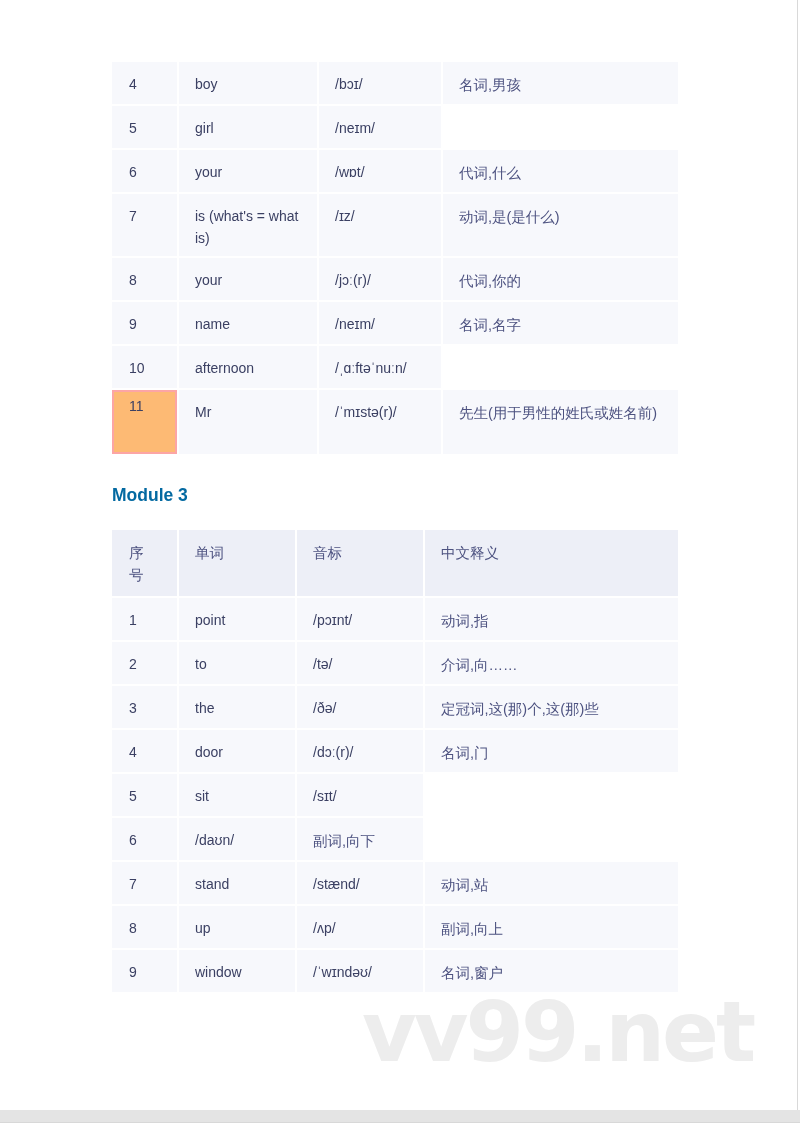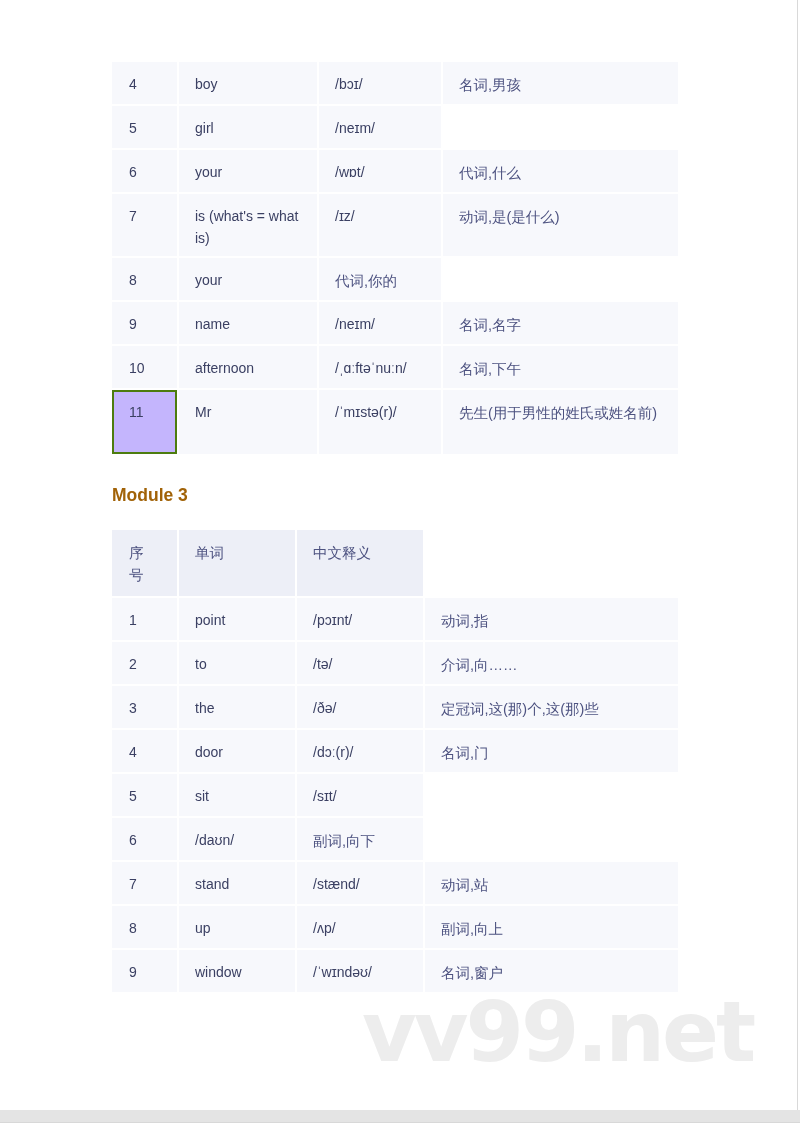--- a/index.html
+++ b/index.html
@@ -19,25 +19,25 @@
   .tr.h-tall{height:64px;}
   .tr.h-head{height:66px;border-radius:26px;}
   .td{
     background:#f7f8fc;color:#3b4063;font-size:14px;line-height:1.55;
     padding:12px 8px 0 16px;box-sizing:border-box;overflow:hidden;
   }
   .td.no{padding-left:17px;}
   .zh{font-family:Liberation Sans, sans-serif;color:#4d5280;font-size:14.5px;}
   .hdr .td{background:#edeff7;}
   .hdr .no{word-break:break-all;padding-right:30px;}
-  .td.seln{background:#c4b5fd;border:2px solid #4d7c0f;padding-top:10px;padding-left:15px;}
+  .td.seln{background:#fdba74;border:2px solid #fca5a5;padding-top:4px;padding-left:15px;}
   
   .module-heading{
     position:absolute;left:112px;top:485px;
-    font-size:17.5px;font-weight:700;color:#a16207;
+    font-size:17.5px;font-weight:700;color:#0369a1;
   }
   
   .watermark{
     position:absolute;left:362px;top:990px;
     font-family:"DejaVu Sans",sans-serif;font-weight:700;
     font-size:84px;line-height:1.0;color:#ededed;letter-spacing:-3px;
     user-select:none;
   }
   
   .right-line{position:absolute;left:797px;top:0;width:1px;height:1110px;background:#d9d9d9;}
@@ -68,48 +68,49 @@
     </div>
     <div class="tr h-wrap">
       <div class="td no">7</div>
       <div class="td">is (what's = what is)</div>
       <div class="td">/ɪz/</div>
       <div class="td zh">动词,是(是什么)</div>
     </div>
     <div class="tr">
       <div class="td no">8</div>
       <div class="td">your</div>
+      <div class="td">/jɔː(r)/</div>
       <div class="td zh">代词,你的</div>
     </div>
     <div class="tr">
       <div class="td no">9</div>
       <div class="td">name</div>
       <div class="td">/neɪm/</div>
       <div class="td zh">名词,名字</div>
     </div>
     <div class="tr">
       <div class="td no">10</div>
       <div class="td">afternoon</div>
       <div class="td">/ˌɑːftəˈnuːn/</div>
-      <div class="td zh">名词,下午</div>
     </div>
     <div class="tr h-tall">
       <div class="td no seln">11</div>
       <div class="td">Mr</div>
       <div class="td">/ˈmɪstə(r)/</div>
       <div class="td zh">先生(用于男性的姓氏或姓名前)</div>
     </div>
   </div>
 
   <div class="module-heading">Module 3</div>
 
   <div class="tbl t2">
     <div class="tr h-head hdr">
       <div class="td no zh">序号</div>
       <div class="td zh">单词</div>
+      <div class="td zh">音标</div>
       <div class="td zh">中文释义</div>
     </div>
     <div class="tr">
       <div class="td no">1</div>
       <div class="td">point</div>
       <div class="td">/pɔɪnt/</div>
       <div class="td zh">动词,指</div>
     </div>
     <div class="tr">
       <div class="td no">2</div>

